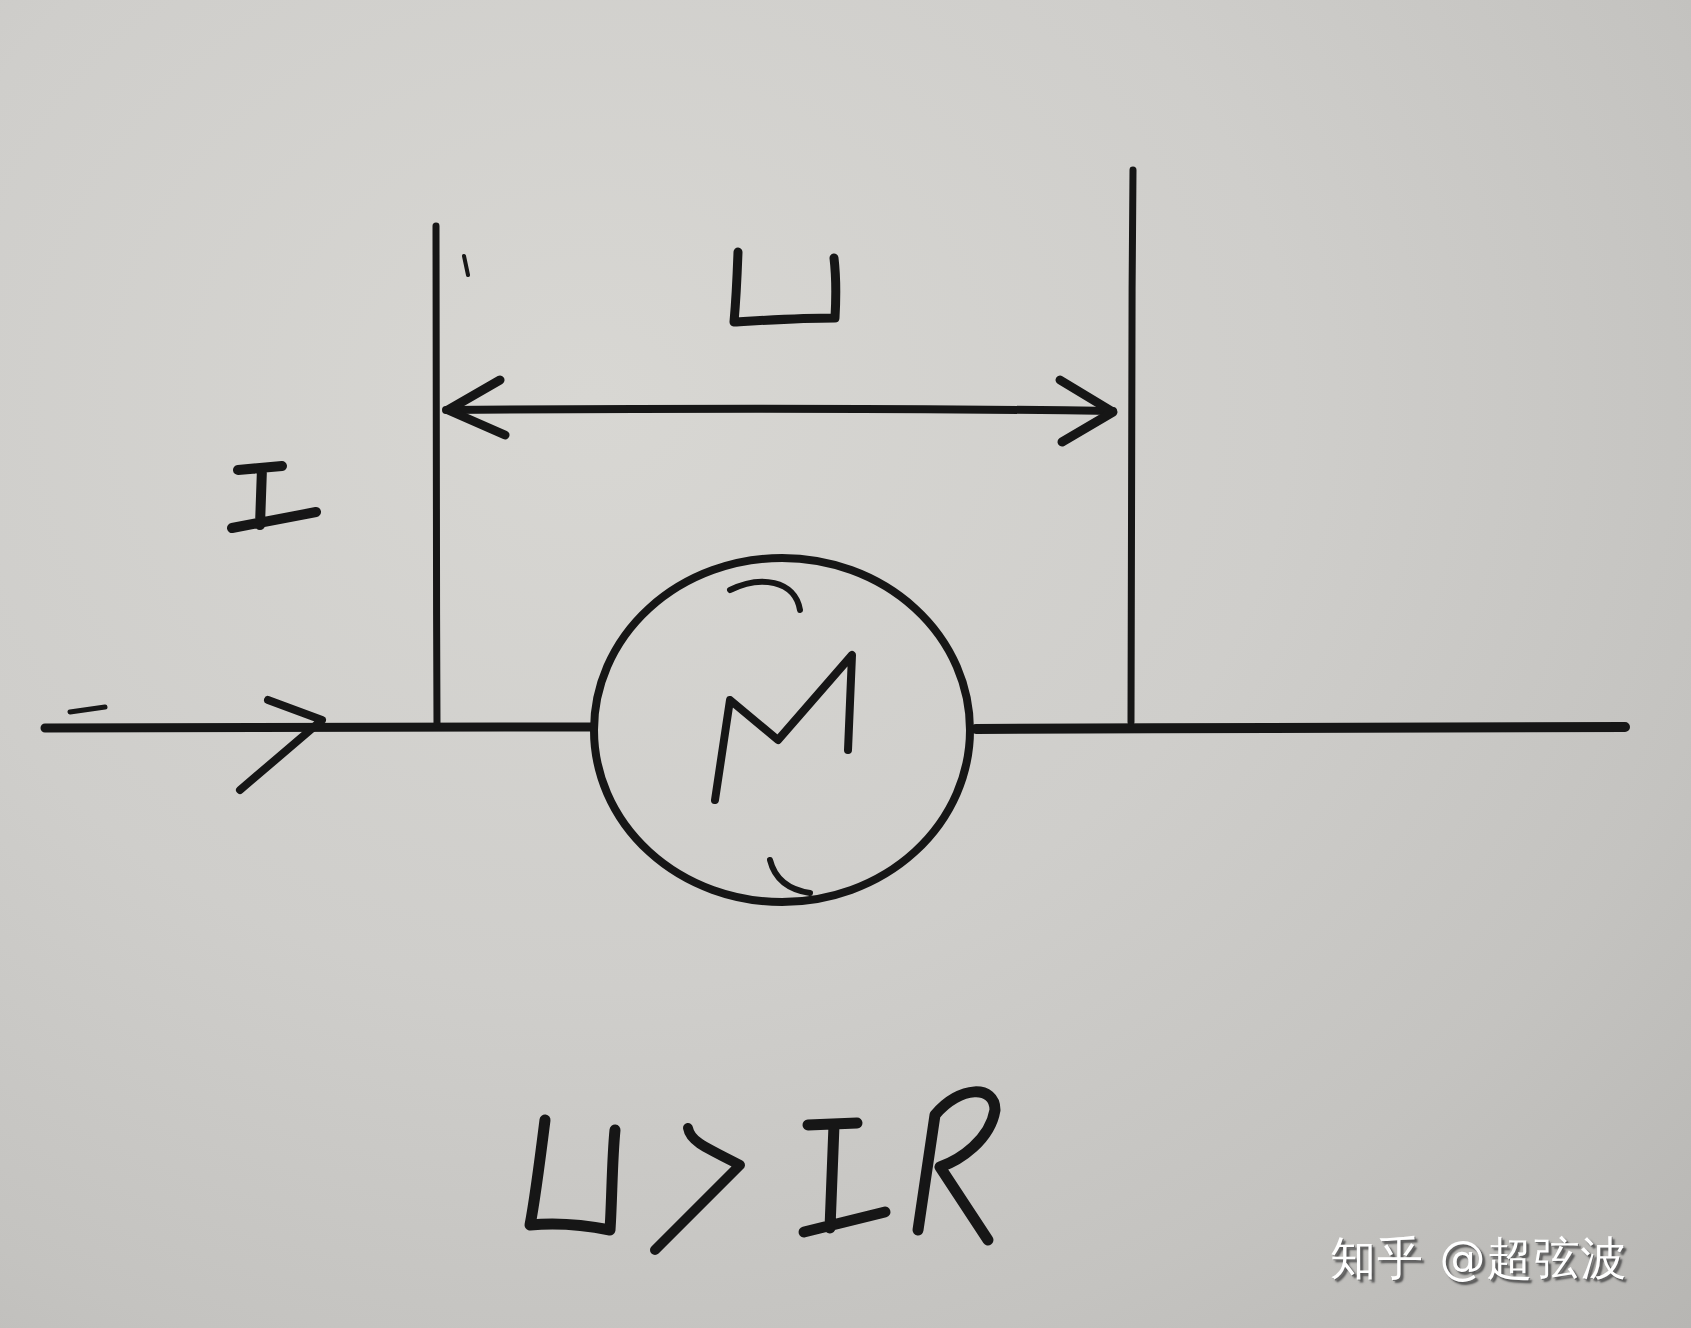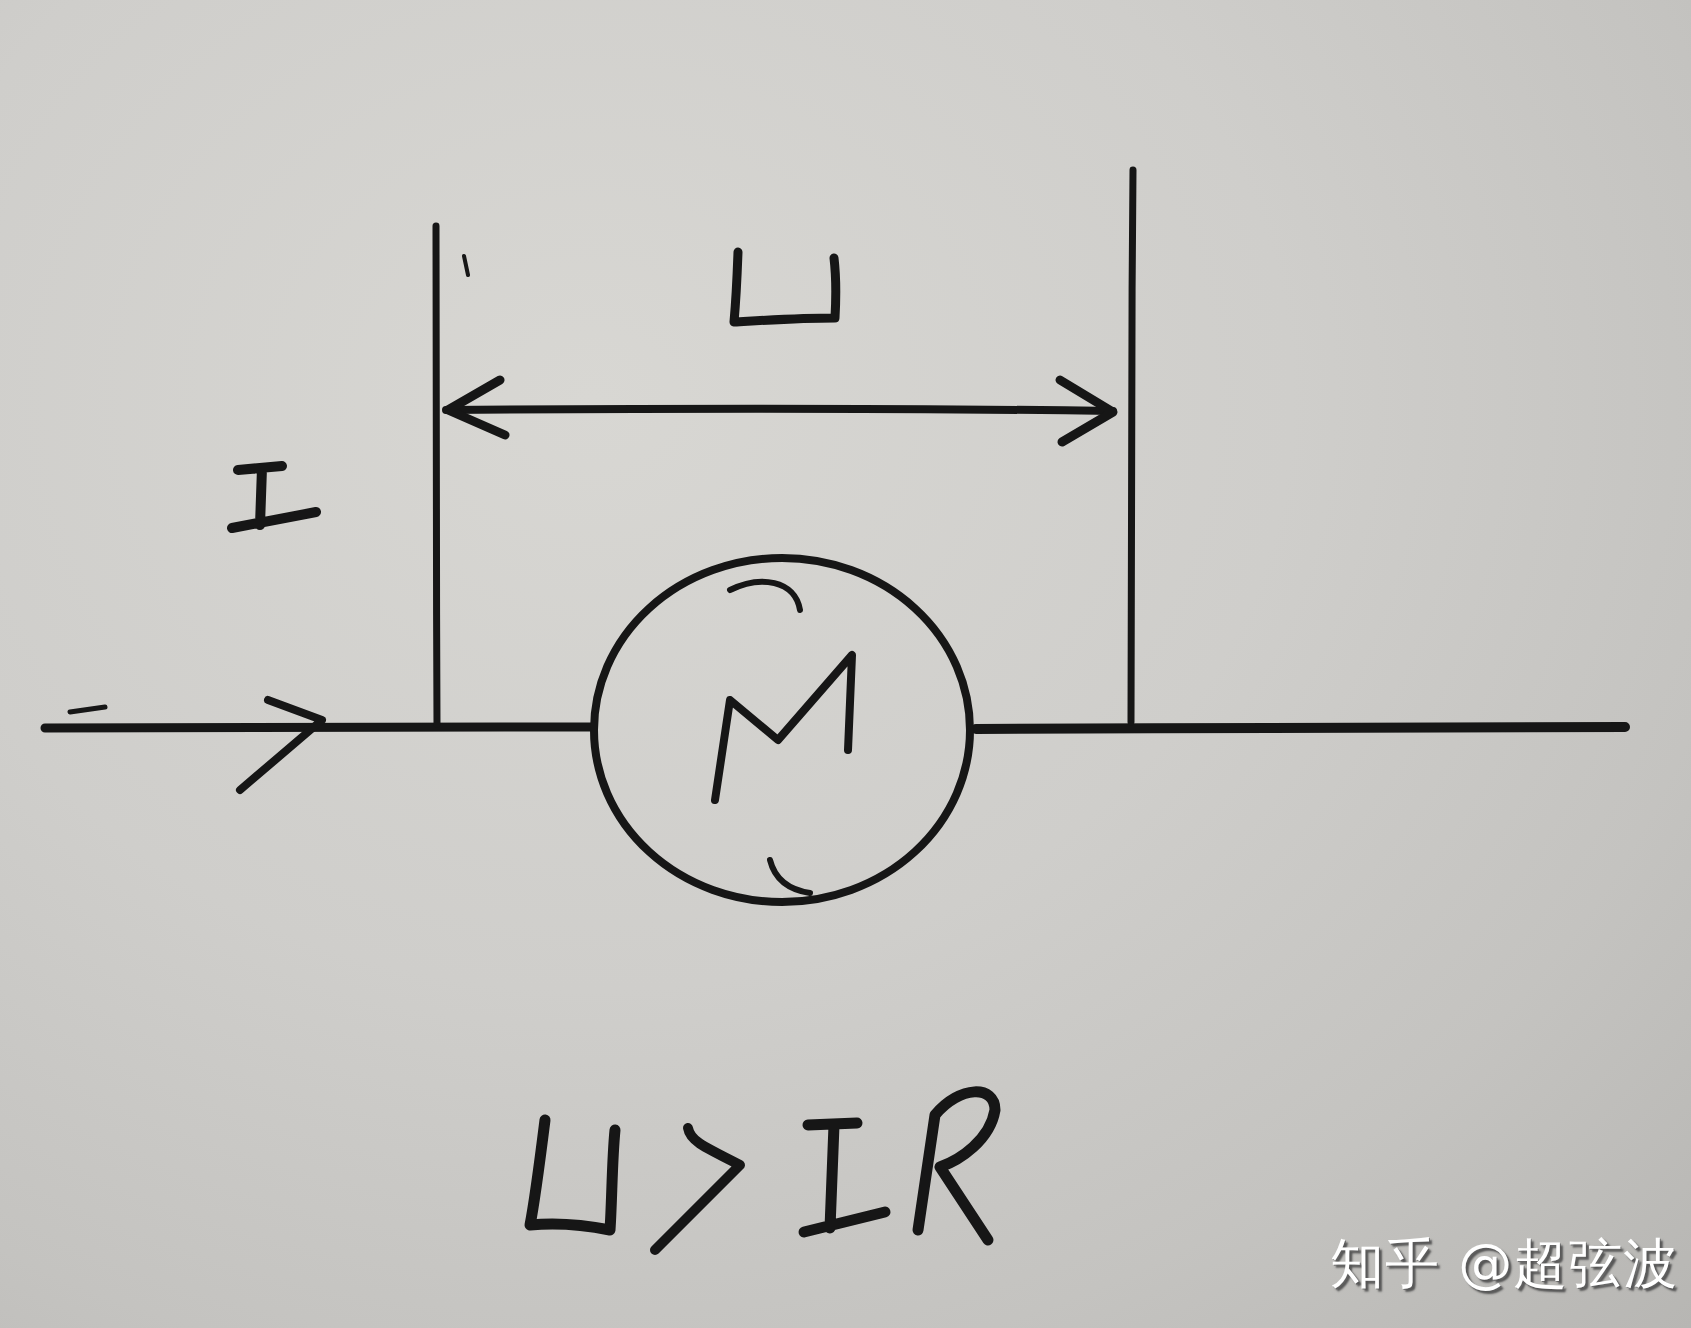--- a/index.html
+++ b/index.html
@@ -2,21 +2,21 @@
 <html><head>
 <meta charset="utf-8">
 <style>
   html,body{margin:0;padding:0;}
   body{width:1691px;height:1328px;overflow:hidden;background:#c9c8c4;font-family:"Liberation Sans",sans-serif;}
   .paper{position:relative;width:1691px;height:1328px;
     background:radial-gradient(ellipse at 35% 30%, #d8d7d3 0%, #cfcecb 45%, #c4c3c0 75%, #b7b6b3 100%);}
   svg.diagram{position:absolute;left:0;top:0;}
   .stroke{stroke:#161616;fill:none;stroke-linecap:round;stroke-linejoin:round;}
   .label-hidden{position:absolute;opacity:0;pointer-events:none;}
-  .watermark{position:absolute;left:1330px;top:1228px;font-size:54px;color:#ffffff;
+  .watermark{position:absolute;left:1330px;top:1228px;font-size:46px;color:#ffffff;
     text-shadow:3px 3px 2px #555, 1px 1px 0 #777;letter-spacing:1px;white-space:nowrap;
     font-family:"DejaVu Sans",sans-serif;}
 </style>
 </head>
 <body>
 
 <div class="paper">
 
   <svg class="diagram" width="1691" height="1328" viewBox="0 0 1691 1328">
 

